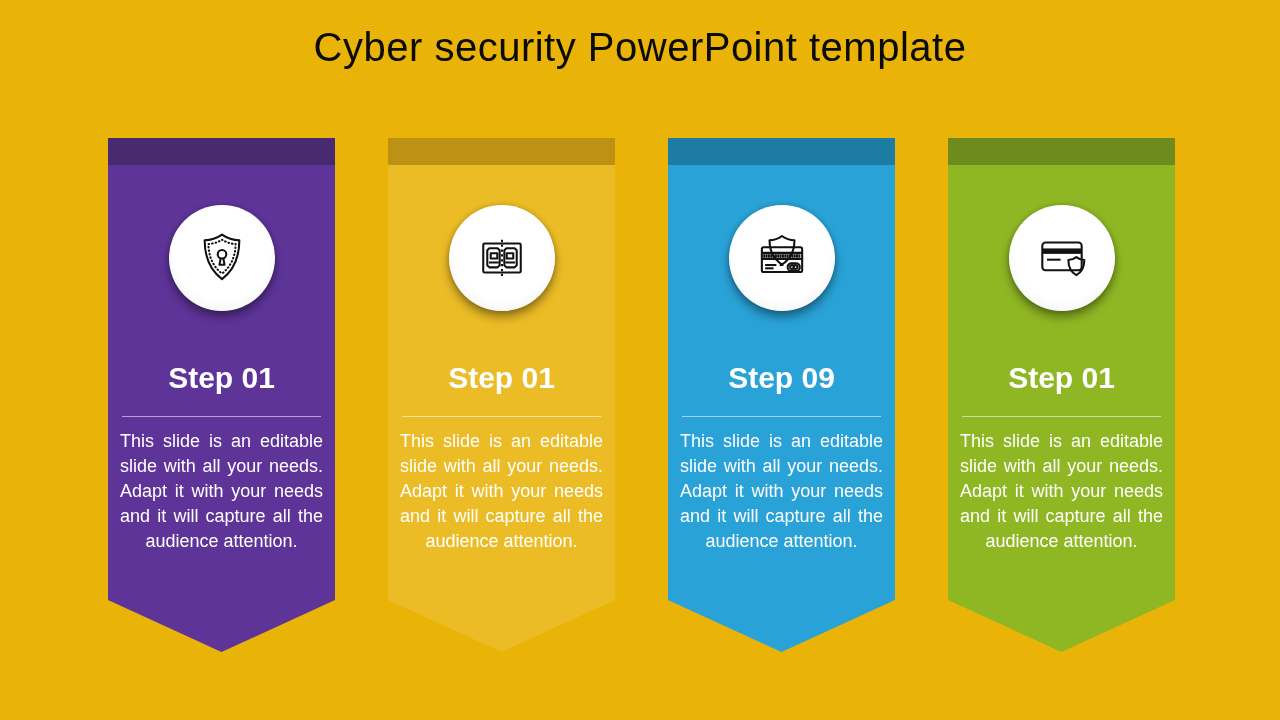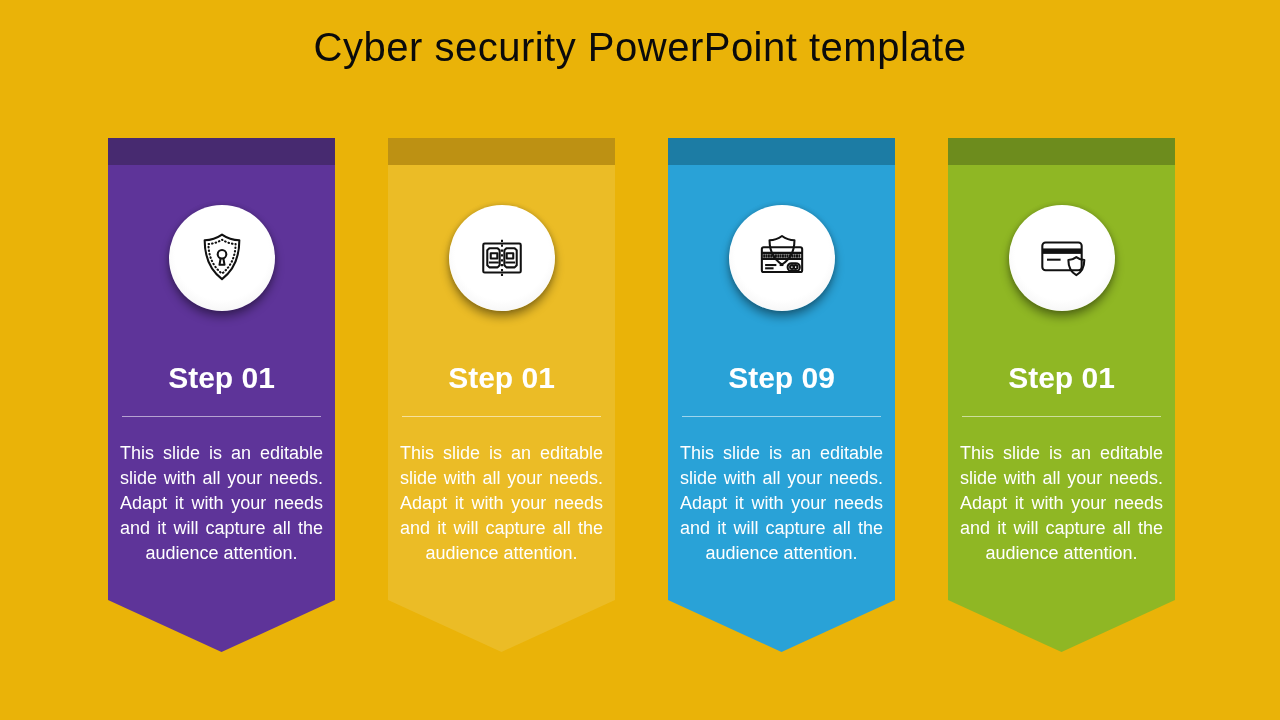--- a/index.html
+++ b/index.html
@@ -38,21 +38,21 @@
   .circle svg { display:block; }
   .step-title {
     margin-top:50px; text-align:center;
     font-size:30px; line-height:34px; font-weight:700; color:#ffffff;
   }
   .divider {
     height:0; border-top:1px solid rgba(255,255,255,0.55);
     margin:21px 14px 0;
   }
   .desc {
-    margin:24px 12px 0;
+    margin:12px 12px 0;
     font-size:18px; line-height:25px; color:#ffffff;
     text-align:justify; text-align-last:center;
   }
   .ic { stroke:#111111; fill:none; stroke-width:2.2; stroke-linejoin:round; }
 </style>
 </head>
 <body>
 
 <div class="stage" style="background: #eab308;">
 

